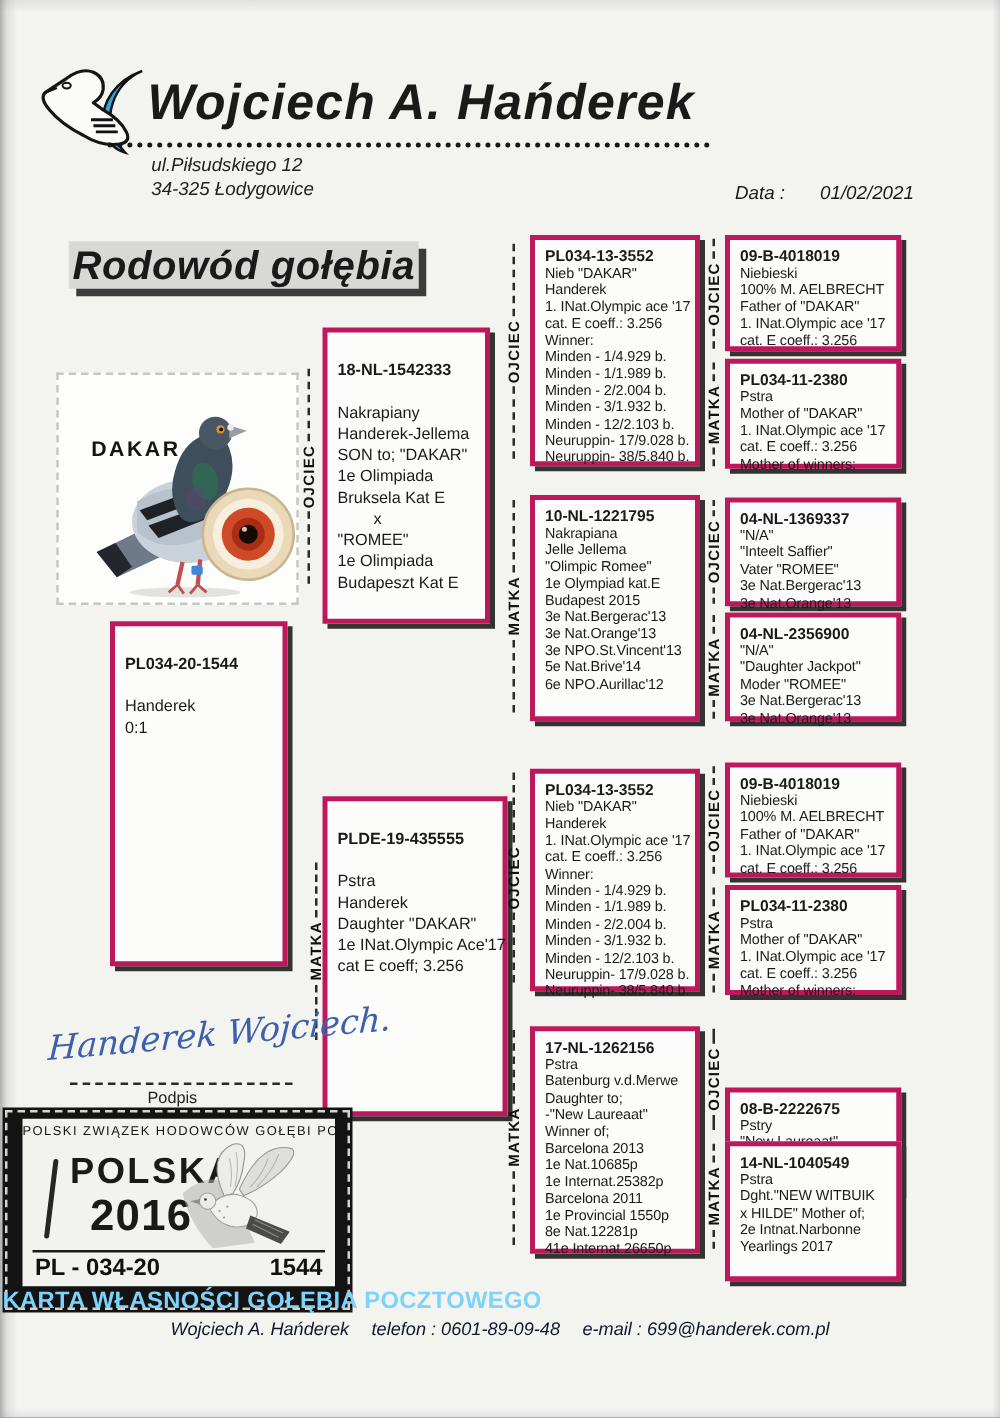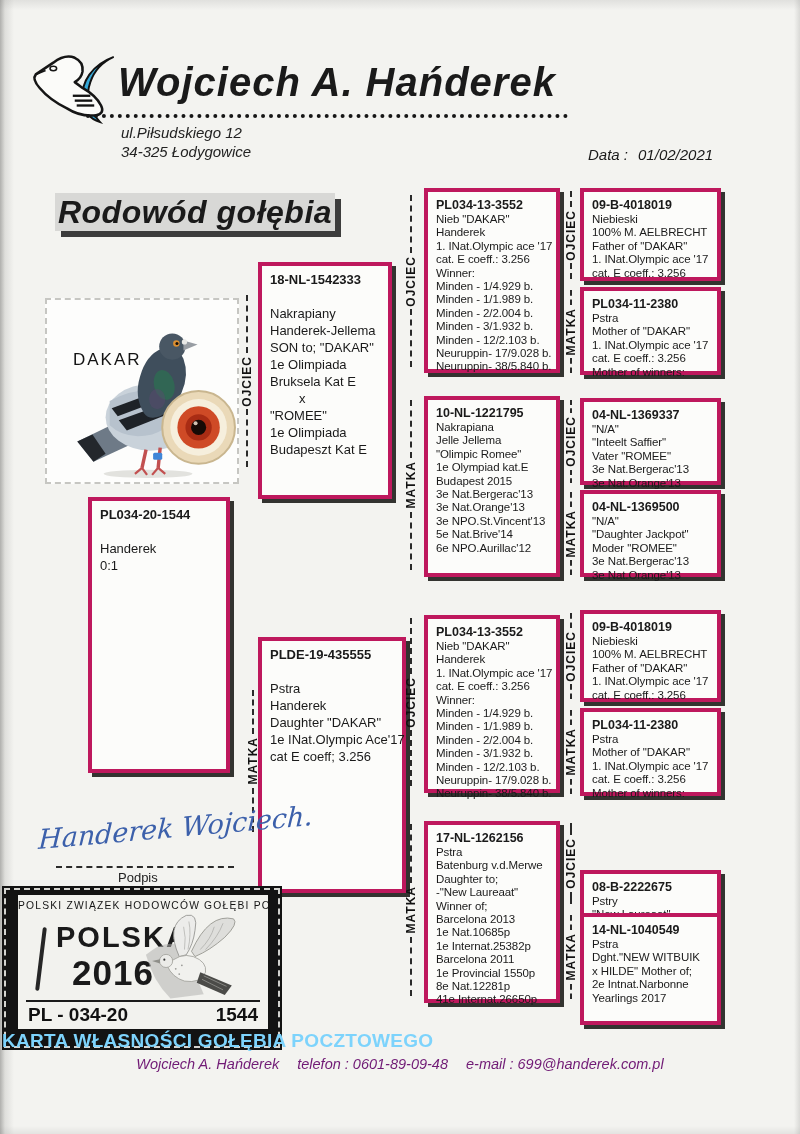--- a/index.html
+++ b/index.html
@@ -15,35 +15,35 @@
       linear-gradient(270deg,rgba(170,170,168,.35) 0px,rgba(200,200,198,0) 6px),
       linear-gradient(180deg,rgba(190,190,188,.35) 0px,rgba(200,200,198,0) 10px),
       linear-gradient(0deg,rgba(190,190,188,.3) 0px,rgba(200,200,198,0) 8px);
   }
   
   .logo{position:absolute;left:28px;top:46px;width:112px;height:82px;}
   .brand-name{position:absolute;left:118px;top:60px;width:470px;font-size:40px;font-weight:bold;font-style:italic;letter-spacing:1px;white-space:nowrap;}
   .brand-rule{position:absolute;left:86px;top:114px;width:482px;border-bottom:4px dotted #161616;}
   .addr{position:absolute;left:121px;top:123px;font-size:15px;font-style:italic;line-height:19px;color:#222;}
   .dateline{position:absolute;left:588px;top:146px;font-size:15px;font-style:italic;white-space:nowrap;}
-  .dateline .dv{margin-left:10px;}
+  .dateline .dv{margin-left:28px;}
   
   .title-box{position:absolute;left:55px;top:193px;width:280px;height:38px;background:#d8d8d6;
     box-shadow:6px 6px 0 #3c3c3c;display:flex;align-items:center;justify-content:center;}
   .title-box .t{font-size:32px;font-weight:bold;font-style:italic;letter-spacing:.5px;}
   
   .photo{position:absolute;left:45px;top:298px;width:190px;height:182px;background:#fdfdfc;border:2px dashed #c6c6c2;}
-  .photo-label{position:absolute;left:26px;top:50px;font-size:17px;font-weight:normal;letter-spacing:2px;color:#141414;}
+  .photo-label{position:absolute;left:26px;top:50px;font-size:17px;font-weight:bold;letter-spacing:2px;color:#141414;}
   
   .pbox{position:absolute;background:#fcfcfa;border:4px solid #be185d;box-shadow:4px 4px 0 #333330;padding:6px 8px 4px 8px;box-sizing:border-box;}
   .pbox .pbox-id{font-size:13px;font-weight:bold;white-space:nowrap;margin-bottom:1px;}
   .pbox .pline{font-size:12.3px;line-height:14.6px;white-space:nowrap;}
   .pbox.small .pbox-id{font-size:12.5px;}
   .pbox.small .pline{font-size:11.5px;line-height:13.4px;letter-spacing:-.1px;}
-  .pbox.headgap .pbox-id{margin-bottom:18px;}
+  .pbox.headgap .pbox-id{margin-bottom:18px;margin-top:16px;}
   .pbox.big .pline{font-size:13px;line-height:17px;}
   
   .vlabel{position:absolute;width:14px;display:flex;flex-direction:column;align-items:center;}
   .vlabel .dash{flex:1 1 auto;width:0;border-left:2px dashed #2a2a2a;}
   .vlabel .vtext{writing-mode:vertical-rl;transform:rotate(180deg);font-size:12px;font-weight:bold;letter-spacing:1px;color:#111;padding:3px 0;}
   
   .signature{position:absolute;left:38px;top:814px;width:230px;font-family:"DejaVu Serif","Liberation Serif",serif;
     font-style:italic;font-size:27px;color:#3c60ab;transform:rotate(-5deg) skewX(-8deg);white-space:nowrap;}
   .sig-line{position:absolute;left:56px;top:866px;width:178px;border-top:2px dashed #2a2a2a;}
   .sig-caption{position:absolute;left:118px;top:870px;font-size:13px;color:#222;}
@@ -53,21 +53,21 @@
   .card-panel{position:absolute;left:16px;right:14px;top:9px;height:134px;background:#f2f2ee;overflow:hidden;}
   .card-assoc{position:absolute;left:0;right:0;top:5px;text-align:center;font-size:10.3px;letter-spacing:1.2px;color:#151515;white-space:nowrap;}
   .card-country{position:absolute;left:38px;top:26px;font-size:29px;font-weight:bold;letter-spacing:2px;}
   .card-year{position:absolute;left:54px;top:58px;font-size:35px;font-weight:bold;letter-spacing:1px;}
   .card-pen{position:absolute;left:21px;top:32px;width:4px;height:64px;background:#262626;border-radius:2px;transform:rotate(7deg);}
   .card-pigeon{position:absolute;right:2px;top:16px;width:142px;height:92px;}
   .card-rule{position:absolute;left:8px;right:8px;bottom:27px;border-top:2px solid #1b1b1b;}
   .card-ringrow{position:absolute;left:10px;right:10px;bottom:3px;display:flex;justify-content:space-between;font-size:19px;font-weight:600;color:#111;}
   .card-title{position:absolute;left:0;right:0;bottom:1px;height:19px;color:#7dd3fc;font-size:19px;font-weight:bold;text-align:center;letter-spacing:.3px;white-space:nowrap;}
   
-  .footer{position:absolute;left:0;right:0;top:1056px;text-align:center;font-size:14.5px;font-style:italic;color:#701a75;}
+  .footer{position:absolute;left:0;right:0;top:1056px;text-align:center;font-size:14.5px;font-style:italic;color:#0f172a;}
   .footer span{margin:0 9px;}
 </style>
 </head>
 <body>
 
 <div class="page">
   <div class="scan-edges"></div>
 
   <svg class="logo" viewBox="0 0 115 82">
     <path d="M88,10 C66,18 54,36 56,54 C57,66 64,74 74,77 C62,64 59,50 64,36 C68,24 77,15 88,10 Z" fill="#35a8d8" stroke="#121212" stroke-width="2"></path>
@@ -249,21 +249,21 @@
     <div class="pbox-id">04-NL-1369337</div>
     <div class="pbox-lines">
         <div class="pline">"N/A"</div>
         <div class="pline">"Inteelt Saffier"</div>
         <div class="pline">Vater "ROMEE"</div>
         <div class="pline">3e Nat.Bergerac'13</div>
         <div class="pline">3e Nat.Orange'13</div>
       </div>
   </div>
   <div class="pbox small" style="left:580px;top:490px;width:141px;height:87px">
-    <div class="pbox-id">04-NL-1369500</div>
+    <div class="pbox-id">04-NL-2356900</div>
     <div class="pbox-lines">
         <div class="pline">"N/A"</div>
         <div class="pline">"Daughter Jackpot"</div>
         <div class="pline">Moder "ROMEE"</div>
         <div class="pline">3e Nat.Bergerac'13</div>
         <div class="pline">3e Nat.Orange'13</div>
       </div>
   </div>
   <div class="pbox small" style="left:580px;top:610px;width:141px;height:92px">
     <div class="pbox-id">09-B-4018019</div>

